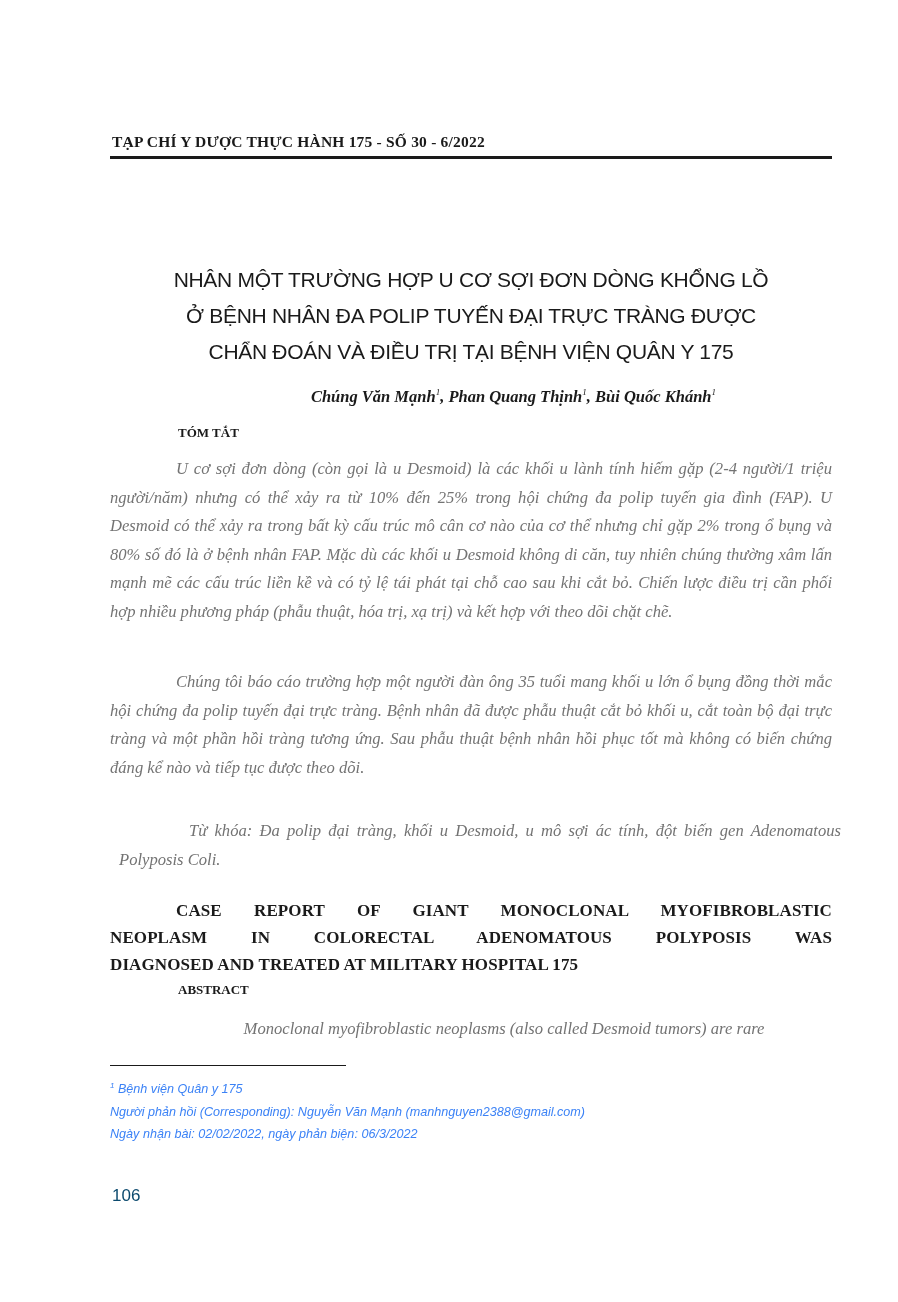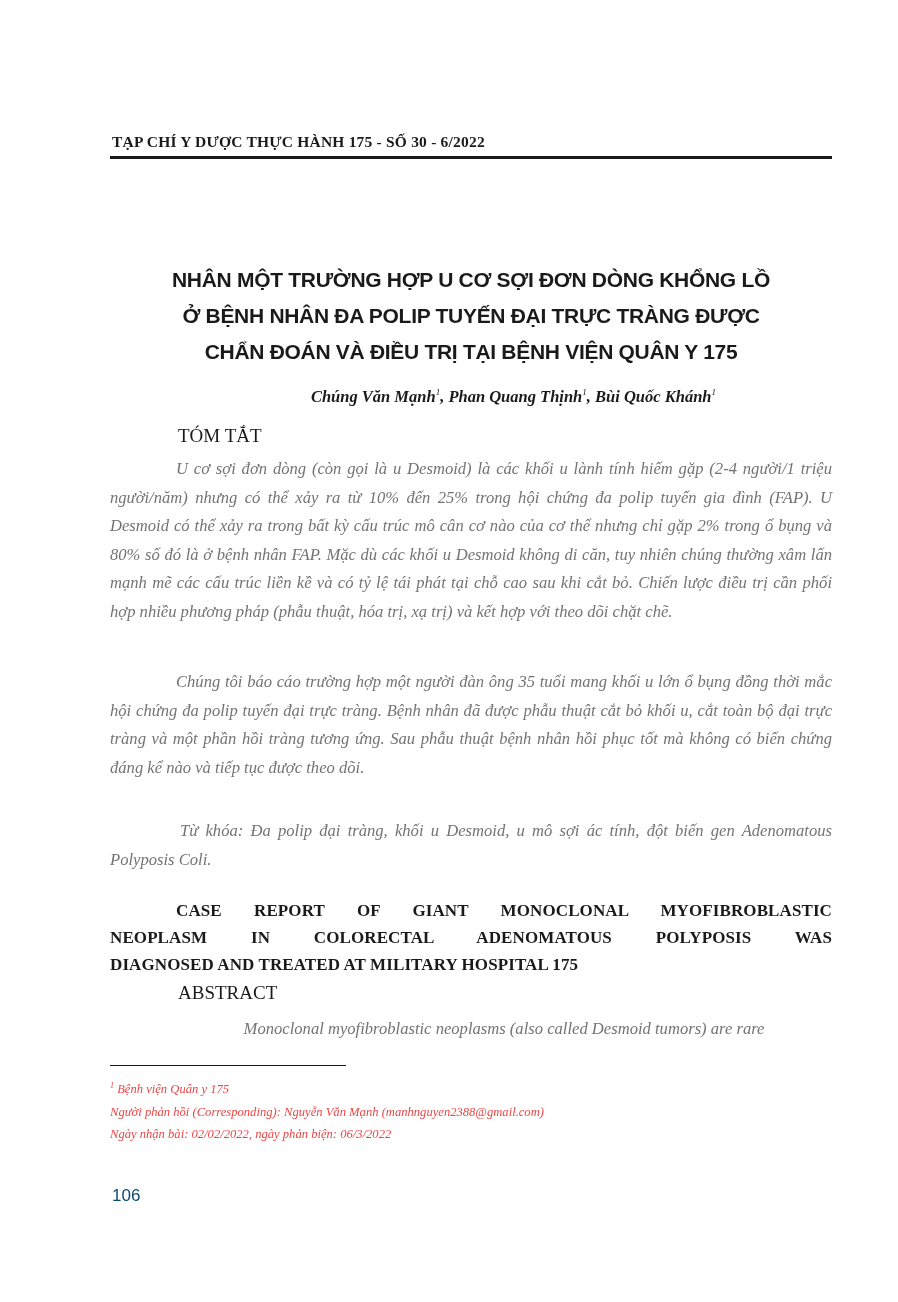--- a/index.html
+++ b/index.html
@@ -10,34 +10,34 @@
       position: absolute; left: 112px; top: 133px;
       font-family: "Liberation Serif", serif; font-weight: bold; font-size: 15.5px;
       letter-spacing: 0.2px; color: #1a1a1a; white-space: nowrap;
     }
     .head-rule {
       position: absolute; left: 110px; top: 156px; width: 722px; height: 3px; background: #1a1a1a;
     }
 
     .title {
       position: absolute; left: 110px; top: 262px; width: 722px;
-      font-family: "Liberation Sans", sans-serif; font-weight: bold; font-size: 21px;
+      font-family: "Liberation Sans", sans-serif; font-weight: normal; font-size: 21px;
       line-height: 36px; text-align: center; color: #1a1a1a; letter-spacing: -0.3px;
     }
     .title div { white-space: nowrap; }
 
     .authors {
       position: absolute; right: 68px; top: 387px;
       font-family: "Liberation Serif", serif; font-style: italic; font-weight: bold; font-size: 16.5px;
       white-space: nowrap;
     }
     .authors sup { font-size: 9px; font-weight: normal; vertical-align: 7px; }
 
     .heading {
-      position: absolute; font-family: "Liberation Serif", serif; font-weight: normal; font-size: 19px;
+      position: absolute; font-family: "Liberation Serif", serif; font-weight: bold; font-size: 13px;
       white-space: nowrap;
     }
 
     .para {
       position: absolute; left: 110px; width: 722px;
       font-family: "Liberation Serif", serif; font-style: italic; font-size: 16.6px;
       line-height: 28.5px; text-align: justify; color: #737373;
     }
     .para .indent { display: inline-block; width: 66px; }
 
@@ -48,22 +48,22 @@
     }
     .en-title .indent { display: inline-block; width: 66px; }
     .en-title .jl { display: block; text-align: justify; text-align-last: justify; }
     .en-title .ll { display: block; text-align: right; }
 
     .footnote-rule {
       position: absolute; left: 110px; top: 1065px; width: 236px; height: 1px; background: #1a1a1a;
     }
     .footnotes {
       position: absolute; left: 110px; top: 1075px;
-      font-family: Liberation Serif, serif; font-style: italic; font-size: 12.6px;
-      line-height: 22.5px; color: #ef4444;
+      font-family: Liberation Sans, sans-serif; font-style: italic; font-size: 12.6px;
+      line-height: 22.5px; color: #3b82f6;
     }
     .footnotes sup { font-size: 8px; vertical-align: 5px; }
     .footnotes div { white-space: nowrap; }
 
     .page-number {
       position: absolute; left: 112px; top: 1186px;
       font-family: Liberation Sans, sans-serif; font-size: 17px; color: #0c4a6e;
     }
   </style>
 </head>
@@ -83,21 +83,21 @@
   <div class="authors">
     <span>Chúng Văn Mạnh</span><sup>1</sup><span>, </span><span>Phan Quang Thịnh</span><sup>1</sup><span>, </span><span>Bùi Quốc Khánh</span><sup>1</sup>
   </div>
 
   <div class="heading" style="left:178px; top:425px;">TÓM TẮT</div>
 
   <div class="para" style="top:455px;"><span class="indent"></span><span>U cơ sợi đơn dòng (còn gọi là u Desmoid) là các khối u lành tính hiếm gặp (2-4 người/1 triệu người/năm) nhưng có thể xảy ra từ 10% đến 25% trong hội chứng đa polip tuyến gia đình (FAP). U Desmoid có thể xảy ra trong bất kỳ cấu trúc mô cân cơ nào của cơ thể nhưng chỉ gặp 2% trong ổ bụng và 80% số đó là ở bệnh nhân FAP. Mặc dù các khối u Desmoid không di căn, tuy nhiên chúng thường xâm lấn mạnh mẽ các cấu trúc liền kề và có tỷ lệ tái phát tại chỗ cao sau khi cắt bỏ. Chiến lược điều trị cần phối hợp nhiều phương pháp (phẫu thuật, hóa trị, xạ trị) và kết hợp với theo dõi chặt chẽ.</span></div>
 
   <div class="para" style="top:668px;"><span class="indent"></span><span>Chúng tôi báo cáo trường hợp một người đàn ông 35 tuổi mang khối u lớn ổ bụng đồng thời mắc hội chứng đa polip tuyến đại trực tràng. Bệnh nhân đã được phẫu thuật cắt bỏ khối u, cắt toàn bộ đại trực tràng và một phần hồi tràng tương ứng. Sau phẫu thuật bệnh nhân hồi phục tốt mà không có biến chứng đáng kể nào và tiếp tục được theo dõi.</span></div>
 
-  <div class="para" style="top:817px;"><span class="indent" style="width:70px;"></span><span>Từ khóa: Đa polip đại tràng, khối u Desmoid, u mô sợi ác tính, đột biến gen Adenomatous Polyposis Coli.</span></div>
+  <div class="para" style="top:817px;margin-left:9px;"><span class="indent" style="width:70px;"></span><span>Từ khóa: Đa polip đại tràng, khối u Desmoid, u mô sợi ác tính, đột biến gen Adenomatous Polyposis Coli.</span></div>
 
   <div class="en-title">
     <span class="jl"><span class="indent"></span><span>CASE REPORT OF GIANT MONOCLONAL MYOFIBROBLASTIC</span></span>
     <span class="jl">NEOPLASM IN COLORECTAL ADENOMATOUS POLYPOSIS WAS</span>
     <span class="ll">DIAGNOSED AND TREATED AT MILITARY HOSPITAL 175</span>
   </div>
 
   <div class="heading" style="left:178px; top:982px;">ABSTRACT</div>
 
   <div class="para" style="top:1015px; white-space:nowrap; text-align:center;"><span class="indent"></span><span>Monoclonal myofibroblastic neoplasms (also called Desmoid tumors) are rare</span></div>

